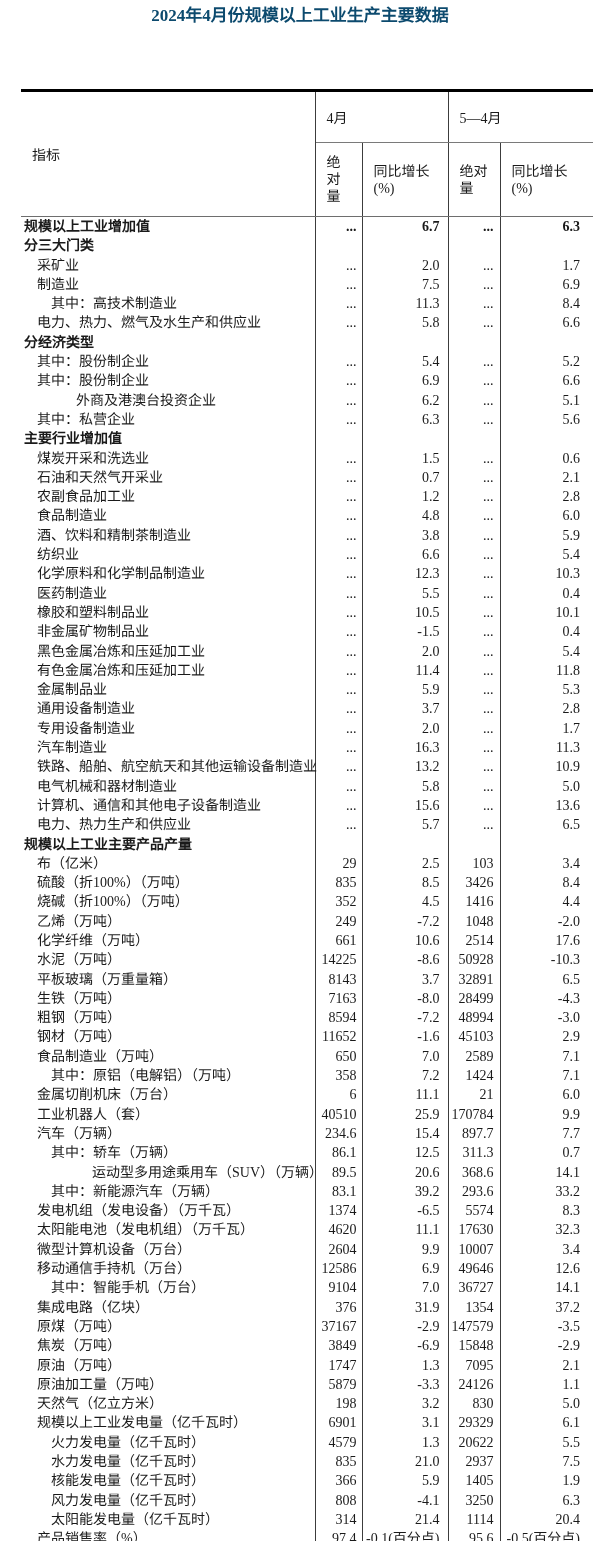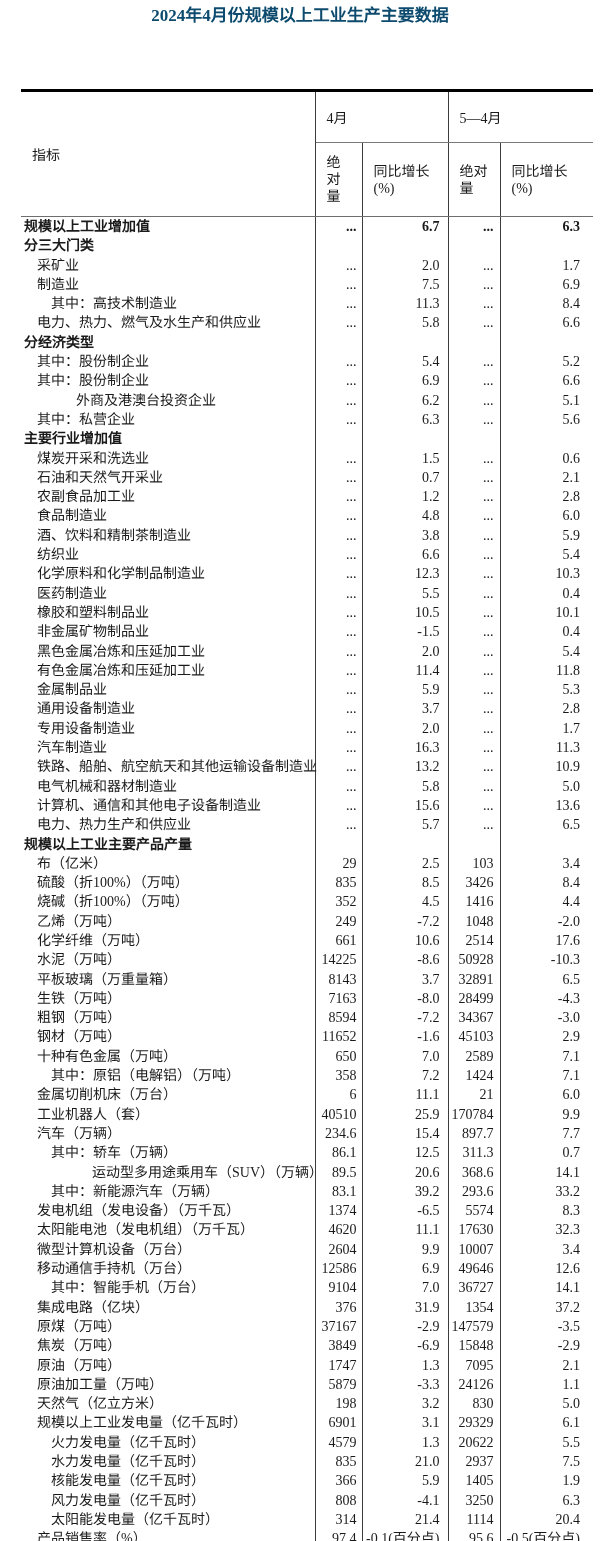--- a/index.html
+++ b/index.html
@@ -445,34 +445,34 @@
     <td class="n n1 vr">7163</td>
     <td class="n n2 vr">-8.0</td>
     <td class="n n3 vr">28499</td>
     <td class="n n4">-4.3</td>
   </tr>
 
   <tr>
     <td class="c-label vr ind-1">粗钢（万吨）</td>
     <td class="n n1 vr">8594</td>
     <td class="n n2 vr">-7.2</td>
-    <td class="n n3 vr">34367</td>
+    <td class="n n3 vr">48994</td>
     <td class="n n4">-3.0</td>
   </tr>
 
   <tr>
     <td class="c-label vr ind-1">钢材（万吨）</td>
     <td class="n n1 vr">11652</td>
     <td class="n n2 vr">-1.6</td>
     <td class="n n3 vr">45103</td>
     <td class="n n4">2.9</td>
   </tr>
 
   <tr>
-    <td class="c-label vr ind-1">十种有色金属（万吨）</td>
+    <td class="c-label vr ind-1">食品制造业（万吨）</td>
     <td class="n n1 vr">650</td>
     <td class="n n2 vr">7.0</td>
     <td class="n n3 vr">2589</td>
     <td class="n n4">7.1</td>
   </tr>
 
   <tr>
     <td class="c-label vr ind-2">其中：原铝（电解铝）（万吨）</td>
     <td class="n n1 vr">358</td>
     <td class="n n2 vr">7.2</td>

